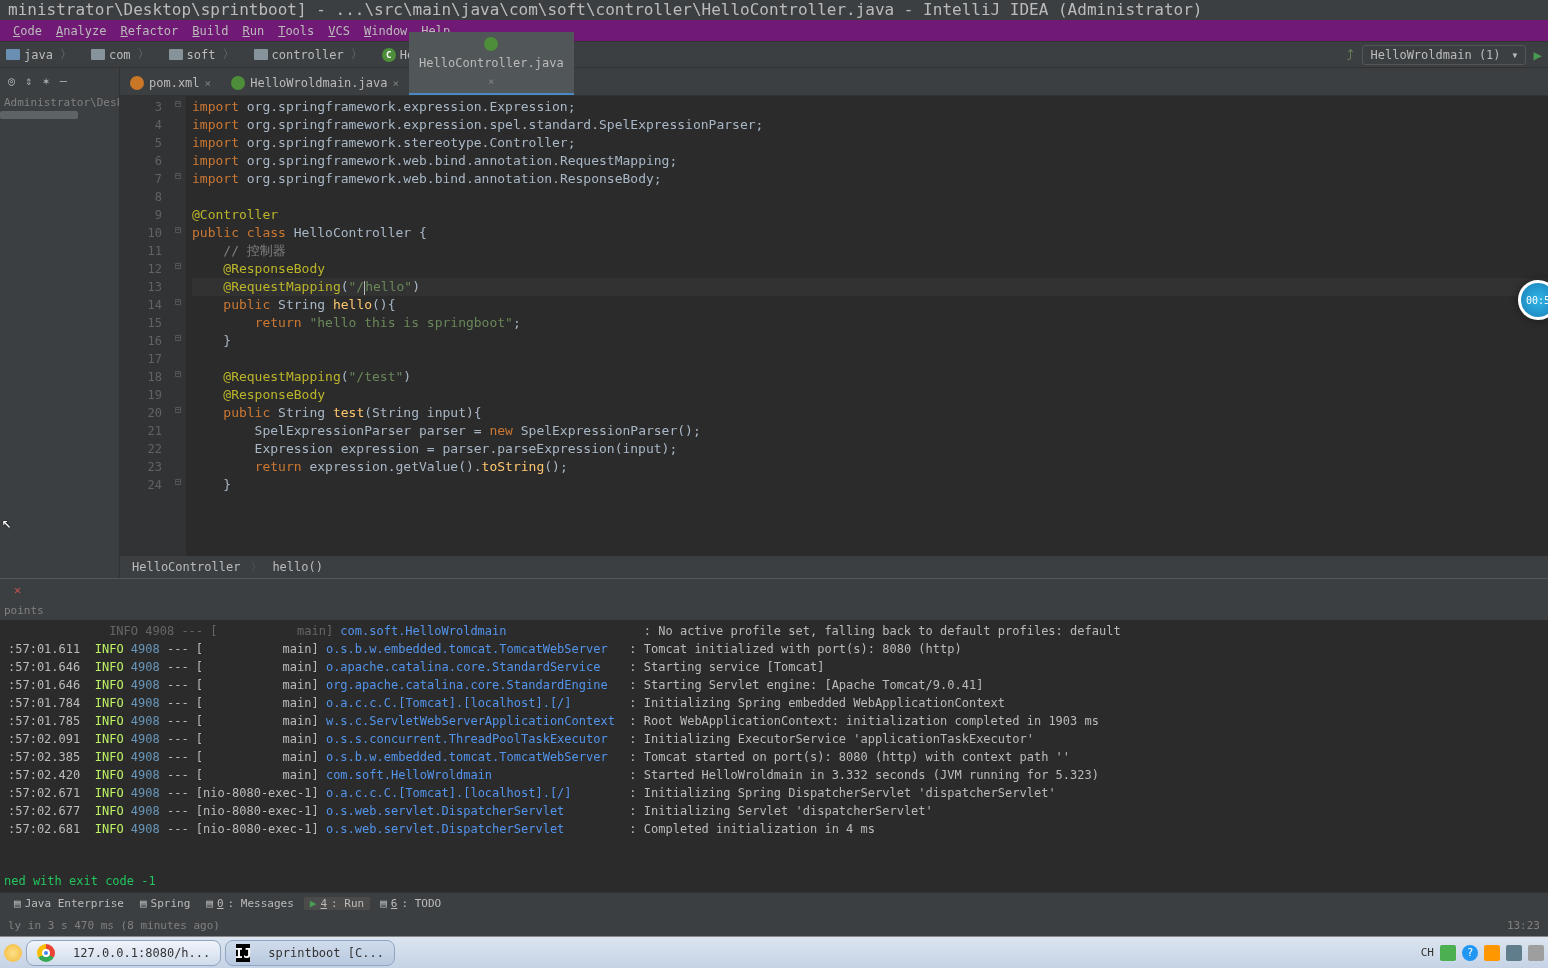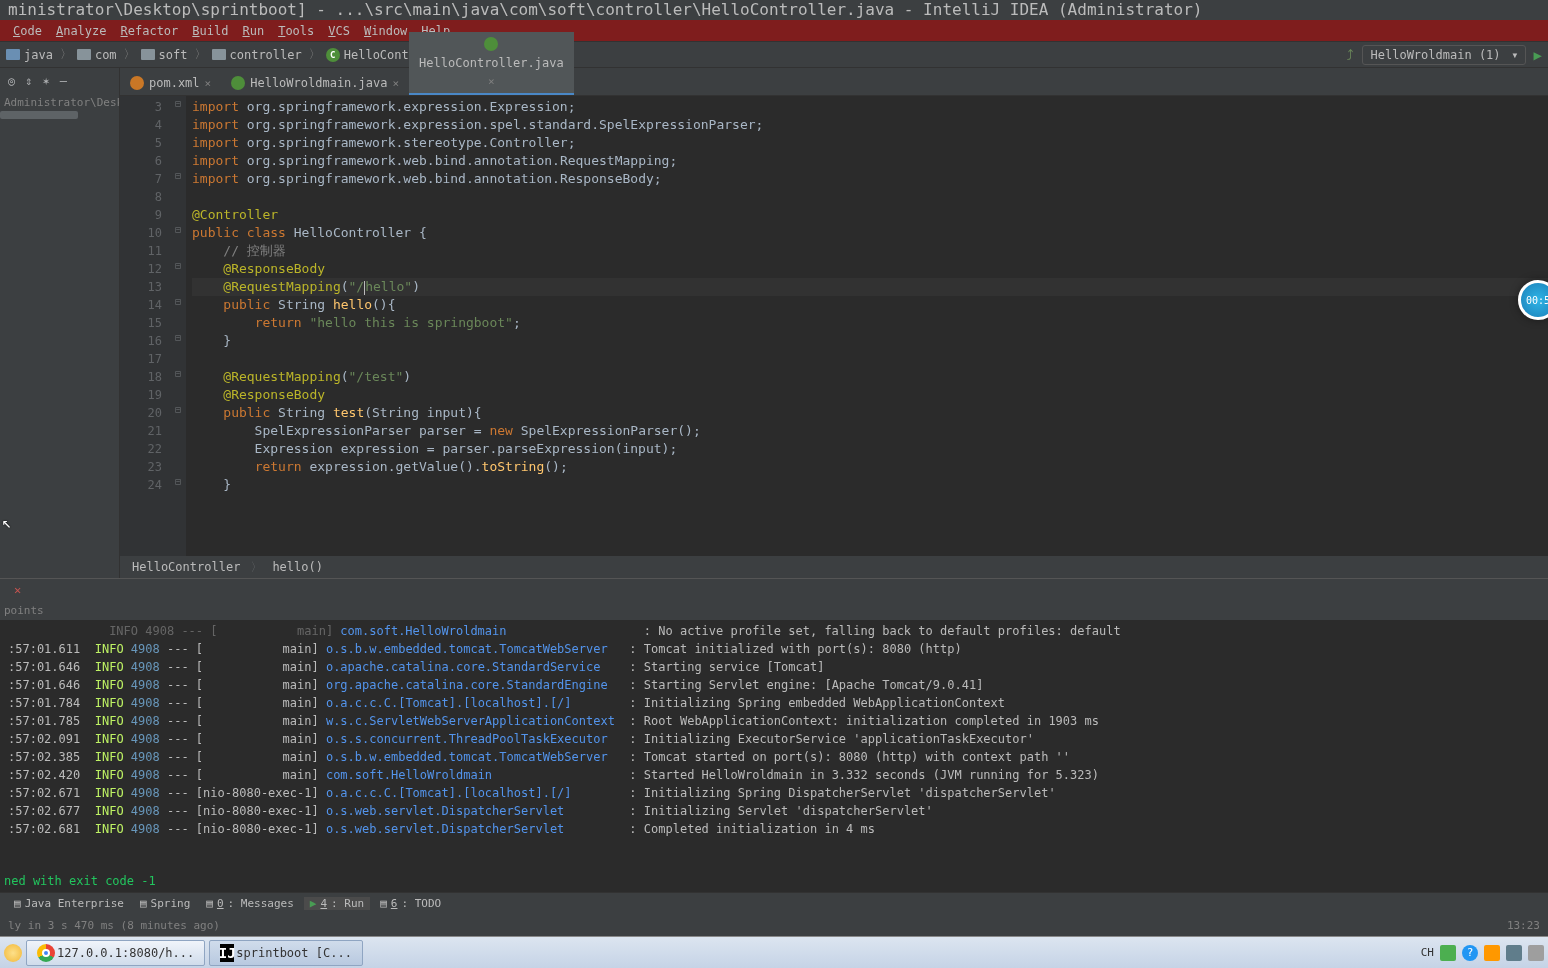--- a/index.html
+++ b/index.html
@@ -2,27 +2,27 @@
 <html><head>
 <meta charset="utf-8">
 <style>
 * { margin:0; padding:0; box-sizing:border-box; font-family:"Microsoft YaHei",Consolas,monospace; }
 body { background:#2b2b2b; color:#a9b7c6; font-size:12px; width:1548px; height:968px; overflow:hidden; position:relative; }
 
 
 .title-bar { background:#3c3f41; color:#bbbbbb; height:20px; line-height:20px; padding:0 8px; font-size:16px; white-space:nowrap; overflow:hidden; }
 
 
-.menu-bar { background:#7f1d1d; height:22px; display:flex; align-items:center; padding:0 6px; border-bottom:1px solid #323232; }
+.menu-bar { background:#701a75; height:22px; display:flex; align-items:center; padding:0 6px; border-bottom:1px solid #323232; }
 .menu-item { color:#bbbbbb; padding:0 7px; font-size:12px; cursor:pointer; }
 .menu-item u { text-decoration:underline; }
 
 
 .nav-bar { background:#3c3f41; height:26px; display:flex; align-items:center; padding:0 6px; border-bottom:1px solid #323232; justify-content:space-between; }
-.breadcrumb { display:flex; align-items:center; gap:2px; }
+.breadcrumb { display:flex; align-items:center; gap:16px; }
 .crumb { display:flex; align-items:center; gap:4px; color:#bbbbbb; cursor:pointer; }
 .crumb .sep { color:#808080; margin:0 3px; }
 .folder-icon { width:14px; height:11px; background:#87939a; border-radius:1px; display:inline-block; }
 .folder-icon.blue { background:#6a8fb3; }
 .class-icon { width:14px; height:14px; background:#4e8e3a; border-radius:50%; display:inline-flex; align-items:center; justify-content:center; font-size:9px; color:#fff; font-weight:bold; }
 .nav-right { display:flex; align-items:center; gap:8px; }
 .run-config { background:#3c3f41; border:1px solid #555; border-radius:3px; padding:2px 24px 2px 8px; color:#bbbbbb; position:relative; }
 .run-config::after { content:"▾"; position:absolute; right:6px; color:#bbbbbb; }
 .play-btn { color:#499c54; font-size:14px; cursor:pointer; }
 .build-icon { color:#6a8759; font-size:14px; }
@@ -81,21 +81,21 @@
 .tool-tabs { background:#3c3f41; height:22px; display:flex; align-items:center; padding:0 8px; gap:4px; border-top:1px solid #323232; }
 .tool-tab { display:flex; align-items:center; gap:4px; padding:0 6px; color:#bbbbbb; cursor:pointer; font-size:11px; }
 .tool-tab.active { background:#4b4b4b; }
 .tool-play { color:#499c54; }
 
 
 .status-bar { background:#3c3f41; height:22px; display:flex; align-items:center; justify-content:space-between; padding:0 8px; color:#808080; font-size:11px; }
 
 
 .taskbar { position:absolute; bottom:0; left:0; right:0; height:32px; background:linear-gradient(#dce5f0,#c5d3e6); display:flex; align-items:center; padding:0 4px; gap:4px; border-top:1px solid #888; }
-.task-btn { background:linear-gradient(#f0f4fa,#d0dceb); border:1px solid #8fa5c2; border-radius:2px; padding:3px 10px; display:flex; align-items:center; gap:2px; font-size:12px; color:#333; cursor:pointer; height:26px; }
+.task-btn { background:linear-gradient(#f0f4fa,#d0dceb); border:1px solid #8fa5c2; border-radius:8px; padding:3px 10px; display:flex; align-items:center; gap:18px; font-size:12px; color:#333; cursor:pointer; height:26px; }
 .task-btn.active { background:linear-gradient(#d0dceb,#b8c9e0); }
 .chrome-icon { width:18px; height:18px; border-radius:50%; background:conic-gradient(#ea4335 0 120deg,#34a853 120deg 240deg,#fbbc05 240deg 360deg); position:relative; }
 .chrome-icon::after { content:""; position:absolute; inset:5px; background:#4285f4; border-radius:50%; border:2px solid #fff; }
 .ij-icon { width:14px; height:18px; background:#000; color:#fff; font-size:14px; font-weight:bold; display:flex; align-items:center; justify-content:center; }
 .tray { margin-left:auto; display:flex; align-items:center; gap:6px; color:#333; font-size:11px;justify-content:flex-end; }
 .tray-icon { width:16px; height:16px; display:inline-block; }
 
 
 .timer-widget { position:absolute; right:-10px; top:280px; width:40px; height:40px; border-radius:50%; background:radial-gradient(circle,#2fb4e6,#1a7fb8); border:3px solid #fff; box-shadow:0 0 8px rgba(0,0,0,.4); color:#fff; font-size:10px; display:flex; align-items:center; justify-content:center; }
 

